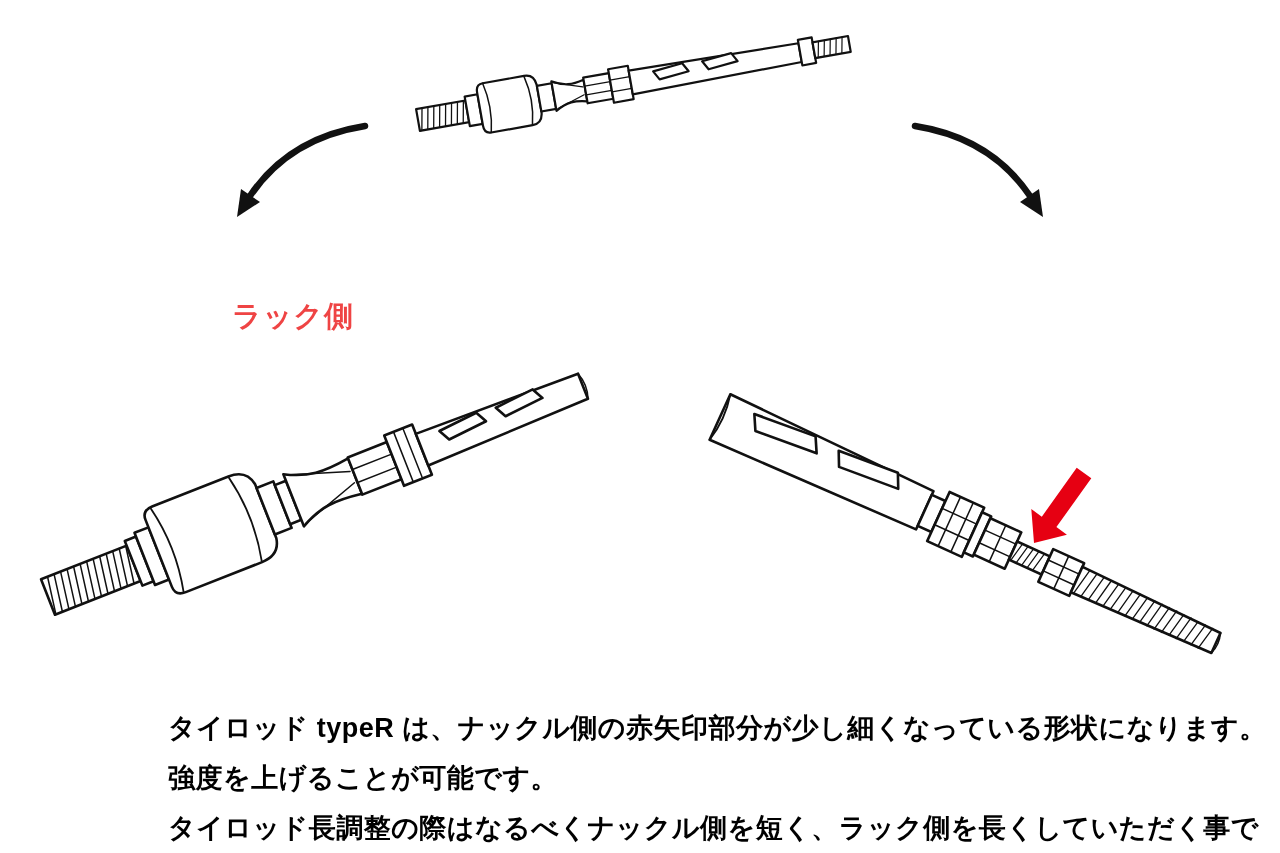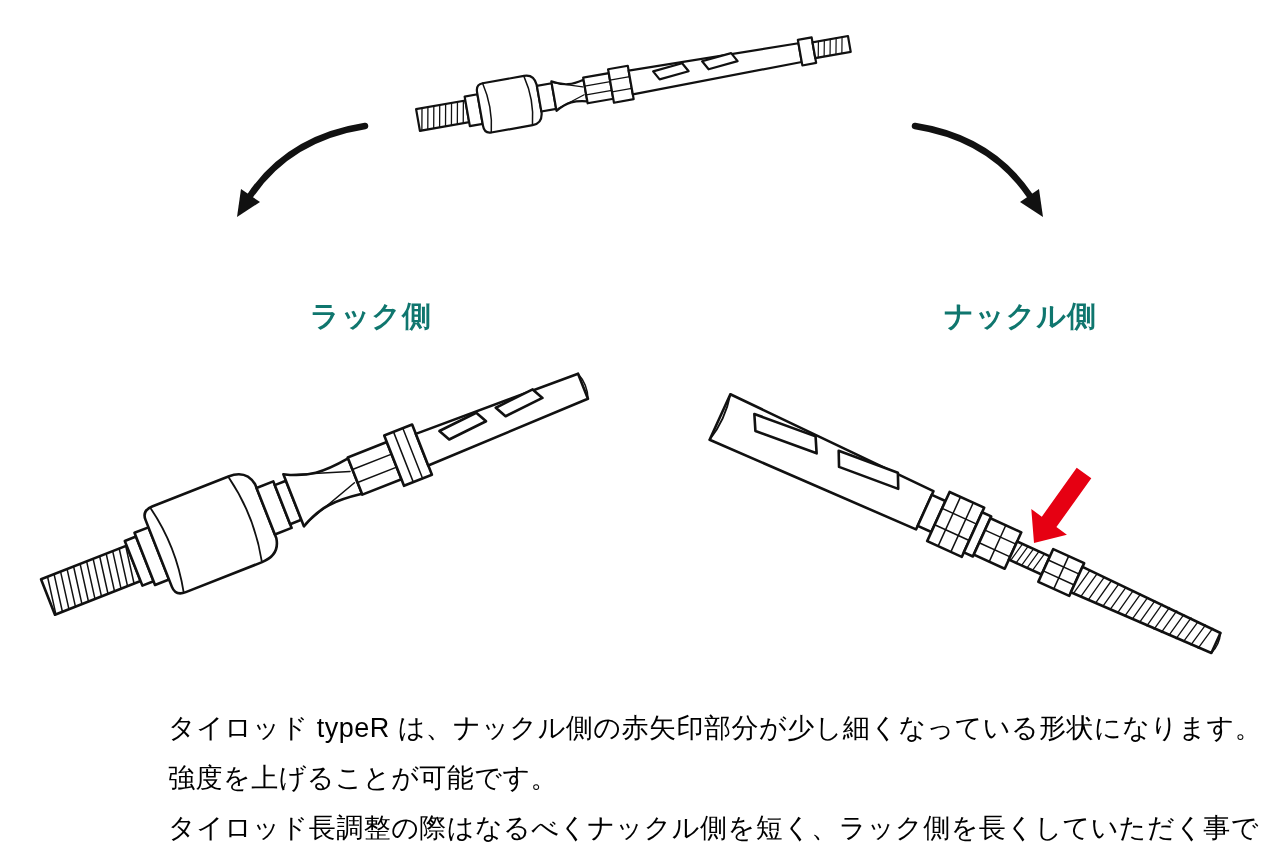--- a/index.html
+++ b/index.html
@@ -11,33 +11,33 @@
   .page {
     position: relative;
     width: 1280px;
     height: 853px;
     background: #ffffff;
     overflow: hidden;
   }
   .abs { position: absolute; }
   .side-label {
     position: absolute;
-    text-align: right;
+    text-align: left;
     font-size: 29px;
     font-weight: 700;
-    color: #0f766e;
+    color: #ef4444;
     letter-spacing: 1px;
   }
   .description {
     position: absolute;
     left: 168px;
     top: 703px;
     width: 1030px;
     font-size: 27px;
-    font-weight: 400;
+    font-weight: 700;
     color: #000000;
     letter-spacing: 0.5px;
   }
   .description p {
     margin: 0;
     line-height: 50px;
     white-space: nowrap;
   }
   svg { display: block; }
 </style>
@@ -88,21 +88,20 @@
     <path d="M160,14 Q84,26 45,84" fill="none" stroke="#111111" stroke-width="6.5" stroke-linecap="round"></path>
     <polygon points="32,105 55,90 36,77" fill="#111111"></polygon>
   </svg>
 
   <svg class="abs" style="left:895px; top:112px; width:180px; height:120px" viewBox="0 0 180 120">
     <path d="M20,14 Q96,26 135,84" fill="none" stroke="#111111" stroke-width="6.5" stroke-linecap="round"></path>
     <polygon points="148,105 125,90 144,77" fill="#111111"></polygon>
   </svg>
 
   <div class="side-label" style="left:232px; top:297px; width:200px">ラック側</div>
-  <div class="side-label" style="left:857px; top:297px; width:240px">ナックル側</div>
 
   <svg class="abs" style="left:20px; top:365px; width:620px; height:300px" viewBox="0 0 620 300">
     <g transform="translate(28,232) rotate(-21.5)" stroke="#111111" stroke-width="2.6" fill="#ffffff" stroke-linejoin="round" stroke-linecap="round">
       <g>
         <rect x="0" y="-19" width="92" height="38"></rect>
         <path d="M7,-19 L1,19 M14,-19 L8,19 M21,-19 L15,19 M28,-19 L22,19 M35,-19 L29,19 M42,-19 L36,19 M49,-19 L43,19 M56,-19 L50,19 M63,-19 L57,19 M70,-19 L64,19 M77,-19 L71,19 M84,-19 L78,19 M91,-19 L85,19" stroke-width="1.5" fill="none"></path>
       </g>
       <rect x="92" y="-24" width="12" height="48"></rect>
       <rect x="104" y="-28" width="15" height="56"></rect>
       <g>

